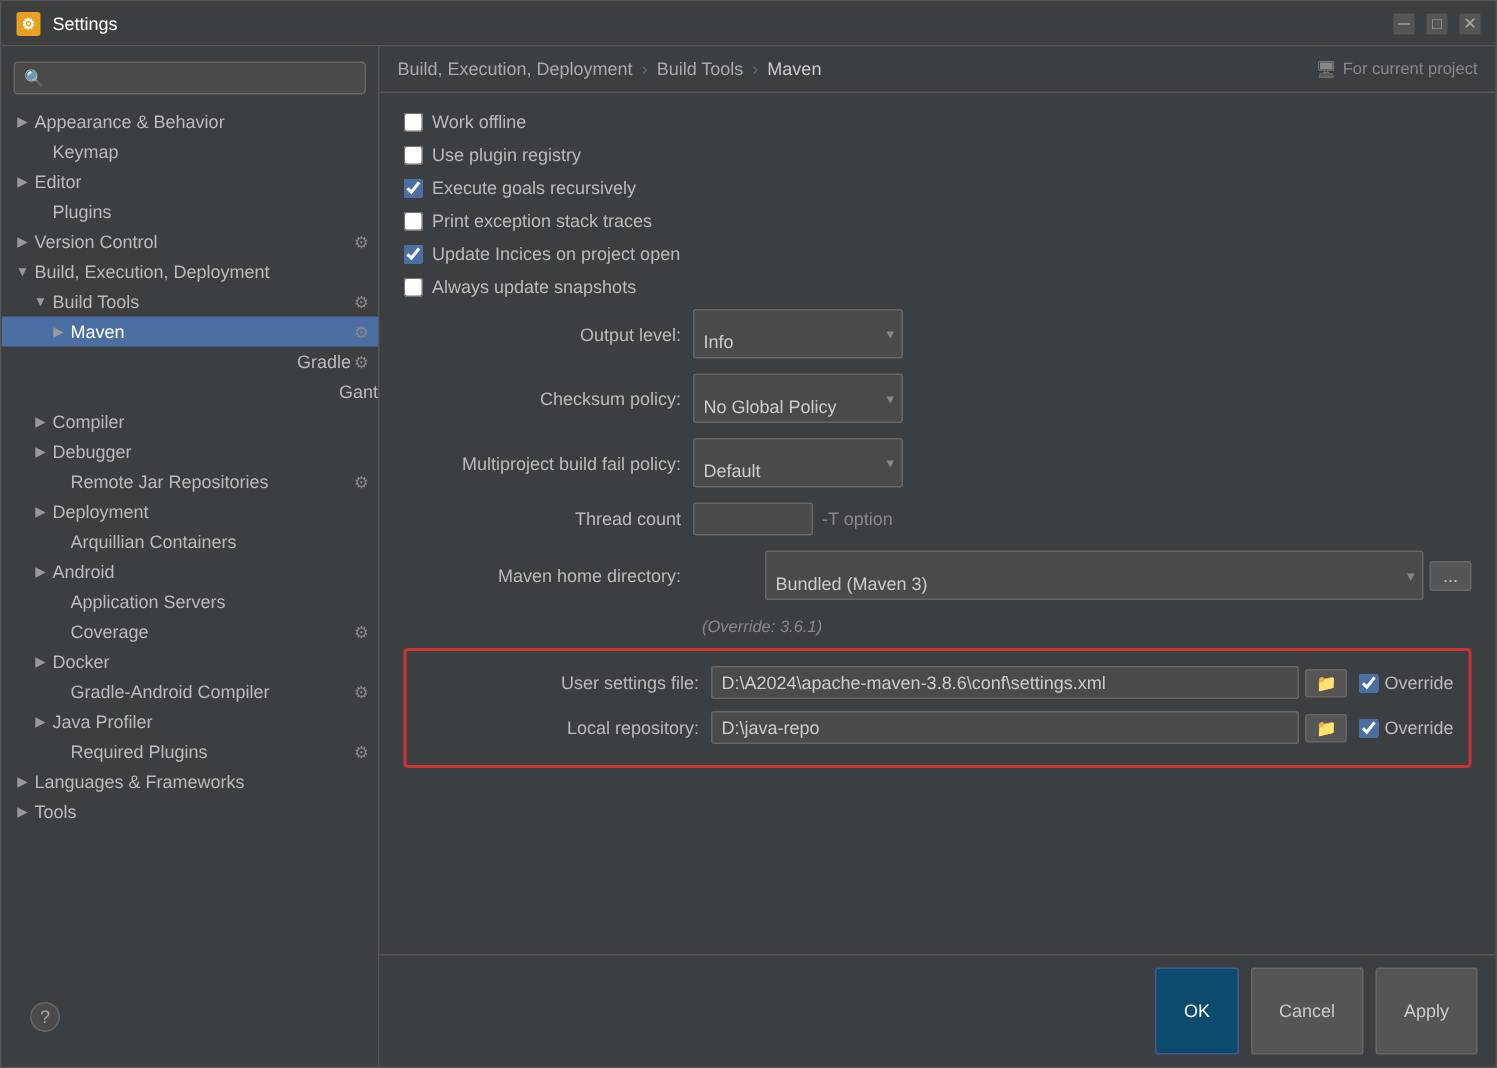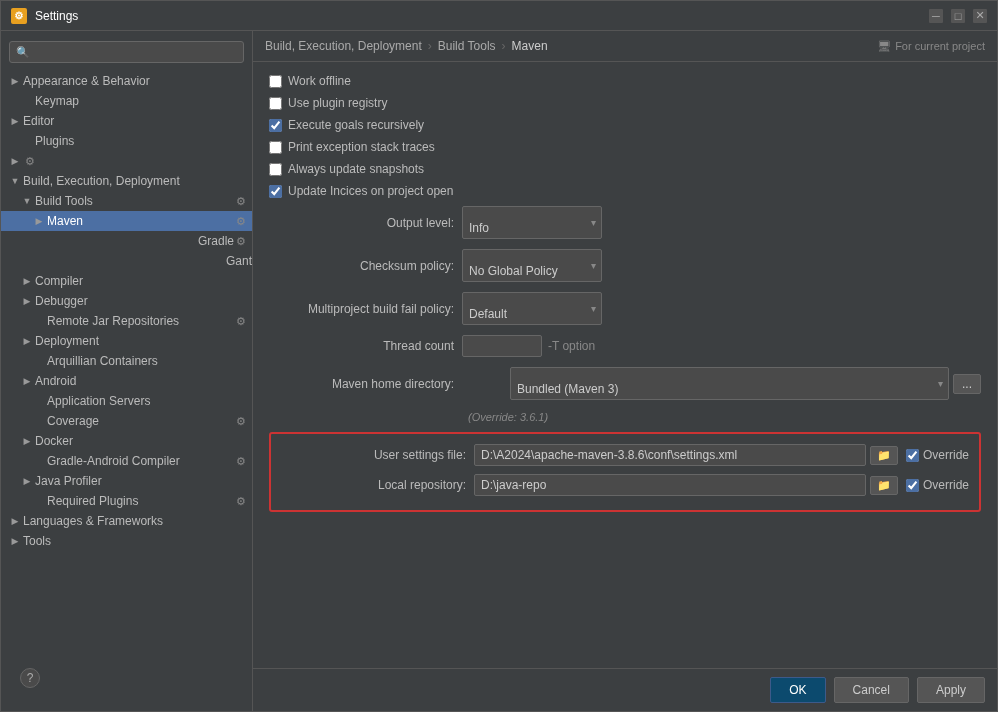--- a/index.html
+++ b/index.html
@@ -313,21 +313,21 @@
       font-size: 12px;
       padding: 5px 18px;
       cursor: pointer;
       border-radius: 2px;
     }
     .btn-secondary {
       background: #555;
       border: 1px solid #666;
       color: #ccc;
       font-size: 12px;
-      padding: 5px 18px;
+      padding: 21px 18px;
       cursor: pointer;
       border-radius: 2px;
     }
 
     
     .help-btn {
       position: absolute;
       bottom: 12px;
       left: 10px;
       width: 20px; height: 20px;
@@ -380,20 +380,21 @@
       <div class="tree-item section-header indent-0">
         <span class="arrow">▶</span>
         <span class="label">Editor</span>
       </div>
       <div class="tree-item indent-1">
         <span class="arrow"></span>
         <span class="label">Plugins</span>
       </div>
       <div class="tree-item section-header indent-0">
         <span class="arrow">▶</span>
+        <span class="label">Version Control</span>
         <span class="icon-right">⚙</span>
       </div>
       <div class="tree-item section-header indent-0">
         <span class="arrow">▼</span>
         <span class="label">Build, Execution, Deployment</span>
       </div>
       <div class="tree-item indent-1">
         <span class="arrow">▼</span>
         <span class="label">Build Tools</span>
         <span class="icon-right">⚙</span>
@@ -500,26 +501,26 @@
         </div>
         <div class="checkbox-row">
           <input type="checkbox" id="execute-goals" checked="" style="">
           <label for="execute-goals">Execute goals recursively</label>
         </div>
         <div class="checkbox-row">
           <input type="checkbox" id="print-exception" style="">
           <label for="print-exception">Print exception stack traces</label>
         </div>
         <div class="checkbox-row">
+          <input type="checkbox" id="update-indices" checked="" style="">
+          <label for="update-indices">Update Incices on project open</label>
+        </div>
+        <div class="checkbox-row">
           <input type="checkbox" id="always-update" style="">
           <label for="always-update">Always update snapshots</label>
-        </div>
-        <div class="checkbox-row">
-          <input type="checkbox" id="update-indices" checked="" style="">
-          <label for="update-indices">Update Incices on project open</label>
         </div>
 
         <div class="form-row">
           <span class="form-label">Output level:</span>
           <div class="form-control-wrap">
             <div class="select-wrap">
               <select class="ide-select">
                 <option>Info</option>
                 <option>Debug</option>
                 <option>Warn</option>

